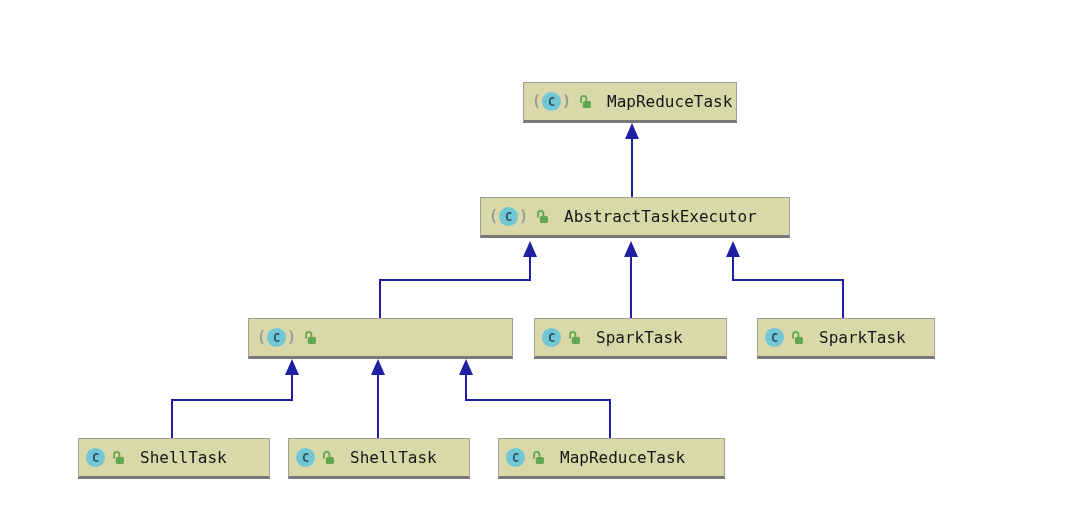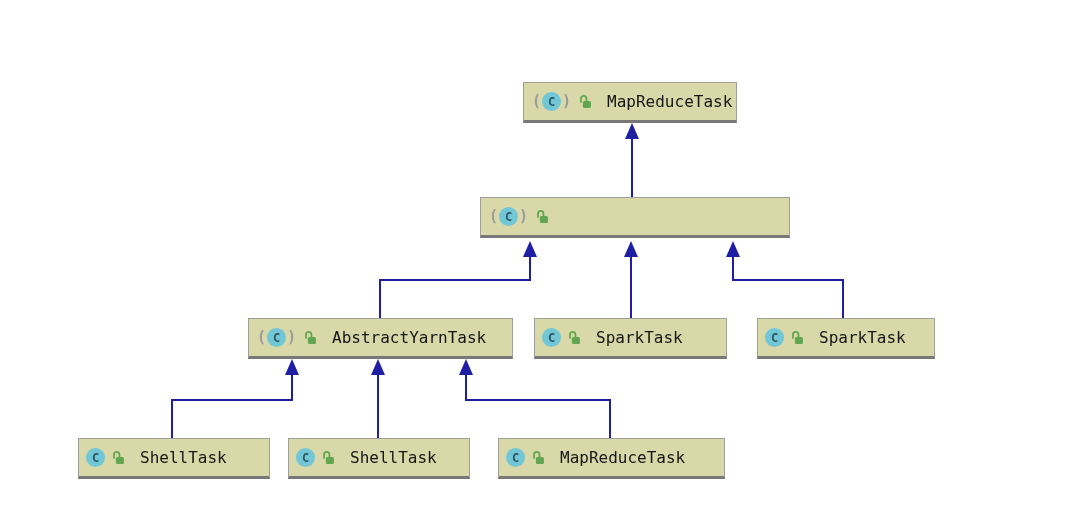--- a/index.html
+++ b/index.html
@@ -101,33 +101,33 @@
   <div class="node" style="left:480px;top:197px;width:310px;">
     <span class="cls-wrap">
       <span class="paren">(</span>
       <span class="cls-icon">C</span>
       <span class="paren">)</span>
     </span>
     <svg class="lock" width="15" height="15" viewBox="0 0 16 16">
       <path d="M3.2 8.4 V5 a2.9 2.9 0 0 1 5.8 0 V8" fill="none" stroke="#62a74f" stroke-width="1.9" stroke-linecap="round"></path>
       <rect x="5.2" y="7.4" width="8.6" height="7.4" rx="1.6" fill="#62a74f"></rect>
     </svg>
+    <span class="label">AbstractTaskExecutor</span>
   </div>
 
   <div class="node" style="left:248px;top:318px;width:265px;">
     <span class="cls-wrap">
       <span class="paren">(</span>
       <span class="cls-icon">C</span>
       <span class="paren">)</span>
     </span>
     <svg class="lock" width="15" height="15" viewBox="0 0 16 16">
       <path d="M3.2 8.4 V5 a2.9 2.9 0 0 1 5.8 0 V8" fill="none" stroke="#62a74f" stroke-width="1.9" stroke-linecap="round"></path>
       <rect x="5.2" y="7.4" width="8.6" height="7.4" rx="1.6" fill="#62a74f"></rect>
     </svg>
-    <span class="label">AbstractYarnTask</span>
   </div>
 
   <div class="node" style="left:534px;top:318px;width:193px;">
     <span class="cls-wrap">
       <span class="cls-icon">C</span>
     </span>
     <svg class="lock" width="15" height="15" viewBox="0 0 16 16">
       <path d="M3.2 8.4 V5 a2.9 2.9 0 0 1 5.8 0 V8" fill="none" stroke="#62a74f" stroke-width="1.9" stroke-linecap="round"></path>
       <rect x="5.2" y="7.4" width="8.6" height="7.4" rx="1.6" fill="#62a74f"></rect>
     </svg>

